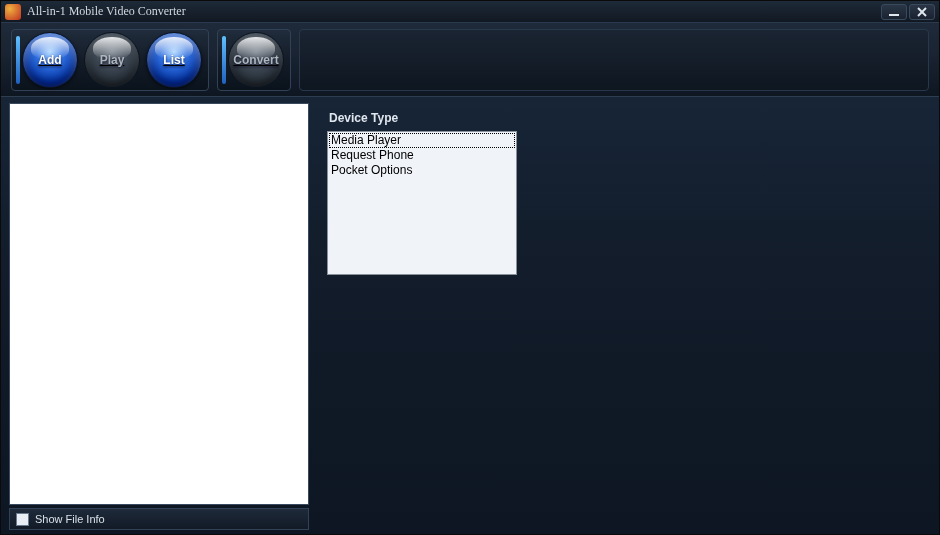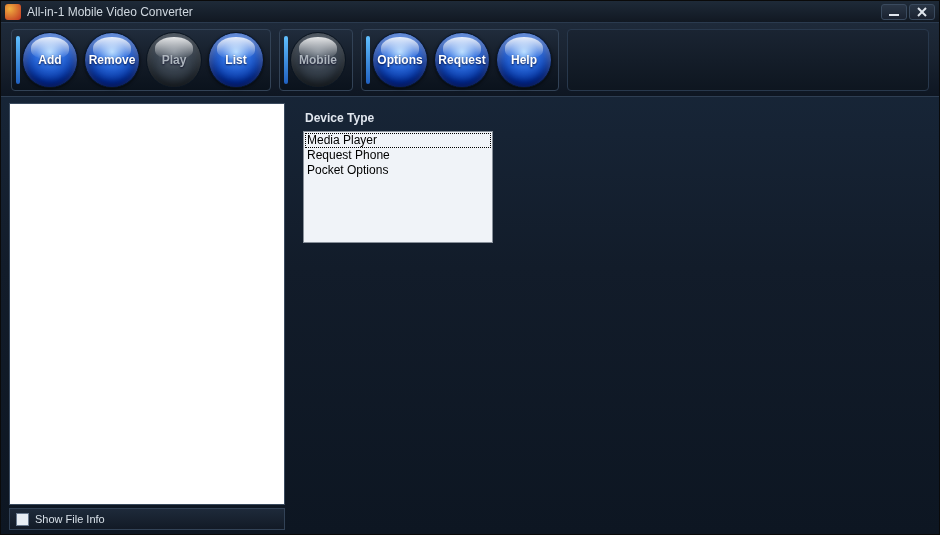--- a/index.html
+++ b/index.html
@@ -25,20 +25,21 @@
   }
   .titlebar .app-icon {
     width: 16px; height: 16px;
     background: radial-gradient(circle at 30% 30%, #f0b040, #c03020);
     border-radius: 3px;
     margin-right: 6px;
   }
   .titlebar .title {
     color: #d0d8e0; font-size: 12px;
     flex: 1;
+    font-family: Liberation Serif, serif;
   }
   .titlebar .win-controls { display: flex; gap: 2px; }
   .win-btn {
     width: 26px; height: 16px;
     background: linear-gradient(180deg, #2a3646, #1a2230);
     border: 1px solid #3a4a5e;
     border-radius: 3px;
     display: flex; align-items: center; justify-content: center;
     cursor: pointer;
   }
@@ -53,20 +54,21 @@
   }
   .toolbar-group {
     display: flex; align-items: center; gap: 6px;
     height: 62px;
     padding: 0 6px 0 10px;
     background: linear-gradient(180deg, #202c3c 0%, #141c28 50%, #0a121c 100%);
     border: 1px solid #324256;
     border-radius: 4px;
     position: relative;
     margin-right: 8px;
+    text-decoration: underline;
   }
   .toolbar-group::before {
     content: "";
     position: absolute;
     left: 4px; top: 6px; bottom: 6px;
     width: 4px;
     background: linear-gradient(180deg, #60c0ff, #2060c0);
     border-radius: 2px;
   }
   .toolbar-rest {
@@ -106,21 +108,21 @@
     position: relative; z-index: 1;
   }
   .orb.disabled span { color: #aeb6be; }
 
   .content {
     flex: 1; display: flex;
     padding: 6px 8px 4px 8px;
     gap: 8px; overflow: hidden;
   }
   .left-col {
-    width: 276px; display: flex; flex-direction: column;
+    width: 300px; display: flex; flex-direction: column;
   }
   .file-list {
     flex: 1;
     background: #fff;
     border: 1px solid #3a4a5e;
   }
   .show-file-row {
     height: 22px;
     background: linear-gradient(180deg, #1e2a3a, #121a26);
     border: 1px solid #324256;
@@ -138,21 +140,21 @@
   }
   .right-col {
     flex: 1; display: flex; flex-direction: column;
     padding: 4px 4px;
   }
   .section-label {
     color: #e0e6ee; font-weight: bold; font-size: 12px;
     margin: 4px 0 6px 8px;
   }
   .listbox {
-    width: 190px; height: 112px;
+    width: 190px; height: 144px;
     background: #f0f3f8;
     border: 1px solid #88909a;
     margin-left: 6px;
     padding: 1px;
     font-size: 12px;
     color: #000;
   }
   .listbox .item {
     padding: 0 2px; line-height: 15px; cursor: pointer; white-space: nowrap;
   }
@@ -182,44 +184,30 @@
           </svg>
       </div>
     </div>
   </div>
 
   <div class="toolbar-wrap">
     <div class="toolbar-group" id="tg1">
         <div class="orb enabled">
           <span>Add</span>
         </div>
-        <div class="orb enabled">
-          <span>Remove</span>
-        </div>
         <div class="orb disabled">
           <span>Play</span>
         </div>
         <div class="orb enabled">
           <span>List</span>
         </div>
       </div>
     <div class="toolbar-group" id="tg2">
         <div class="orb disabled">
-          <span>Mobile</span>
-        </div>
-      </div>
-    <div class="toolbar-group" id="tg3">
-        <div class="orb enabled">
-          <span>Options</span>
-        </div>
-        <div class="orb enabled">
-          <span>Request</span>
-        </div>
-        <div class="orb enabled">
-          <span>Help</span>
+          <span>Convert</span>
         </div>
       </div>
     <div class="toolbar-rest"></div>
   </div>
 
   <div class="content">
     <div class="left-col">
       <div class="file-list"></div>
       <div class="show-file-row">
         <div class="chk"></div>

